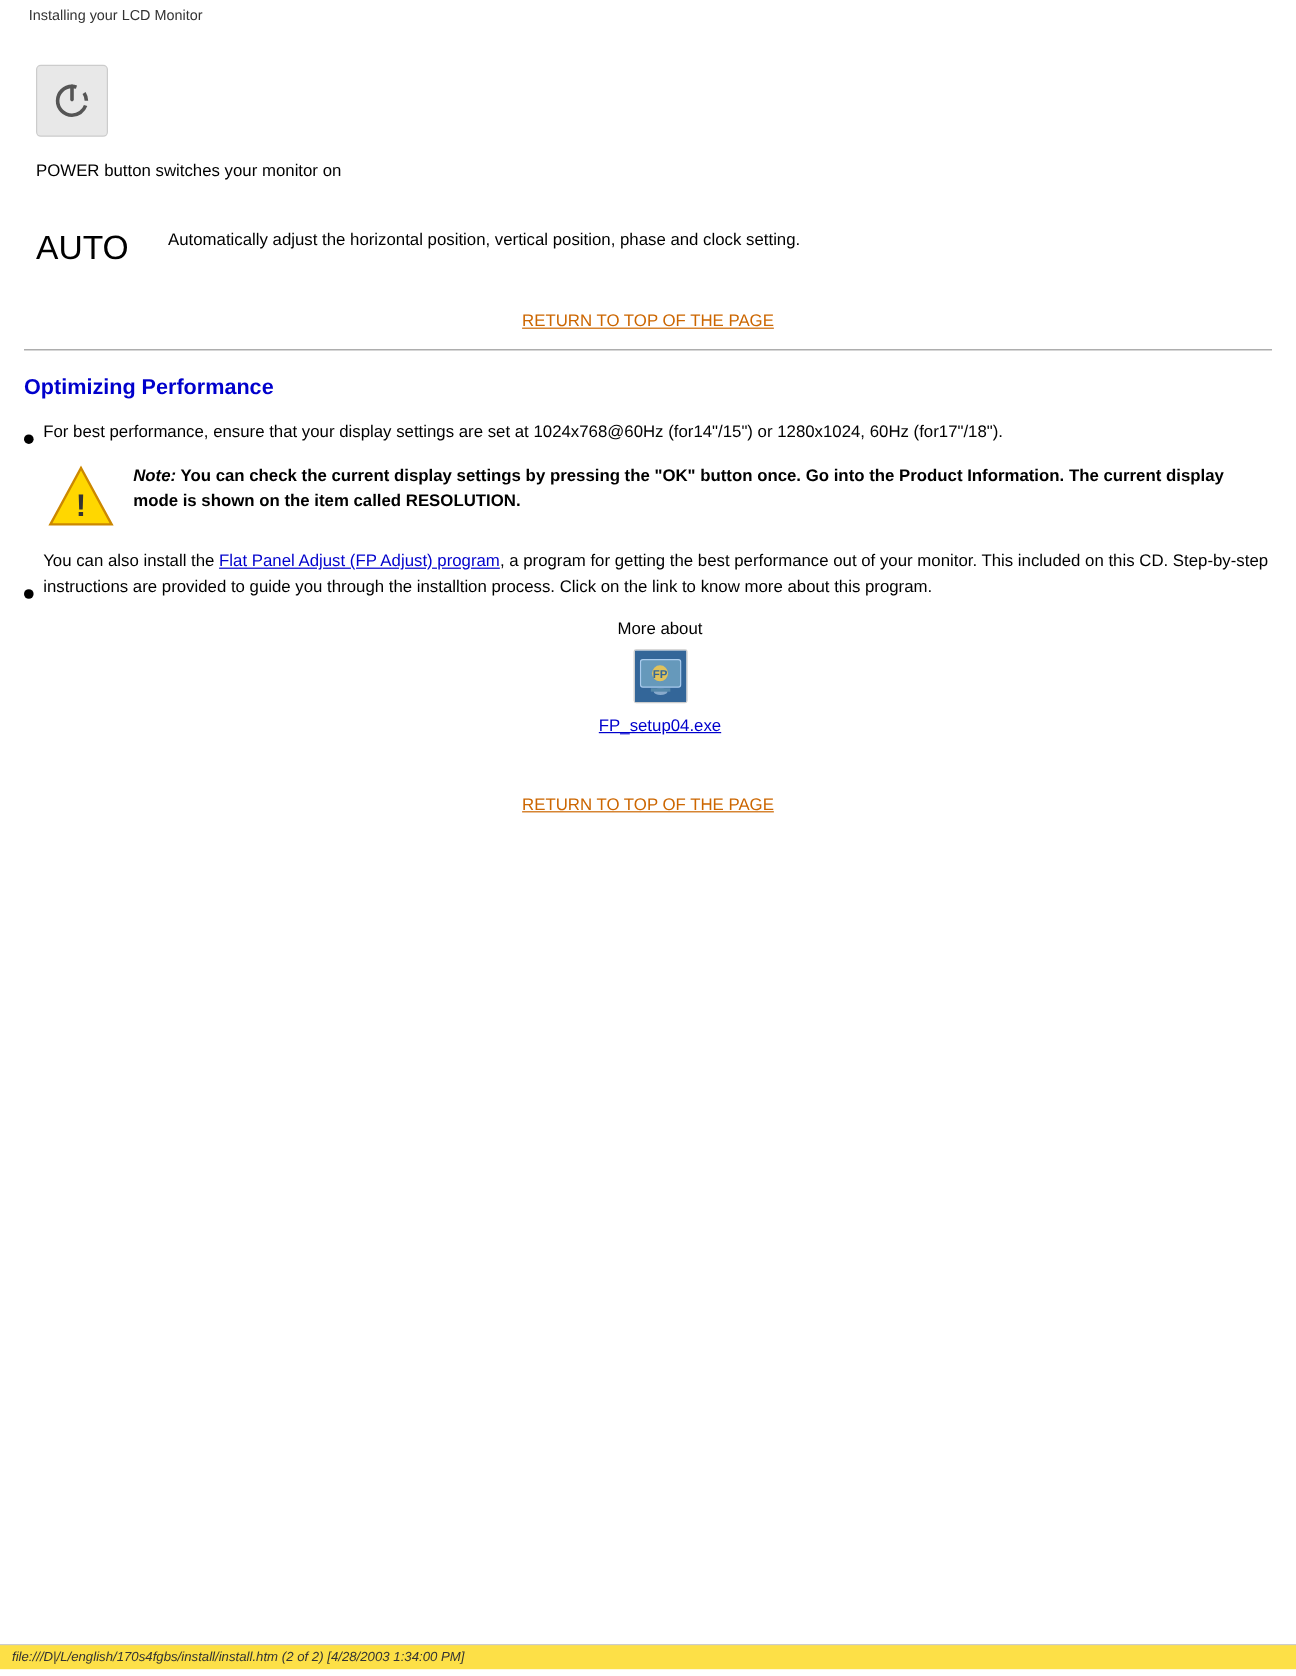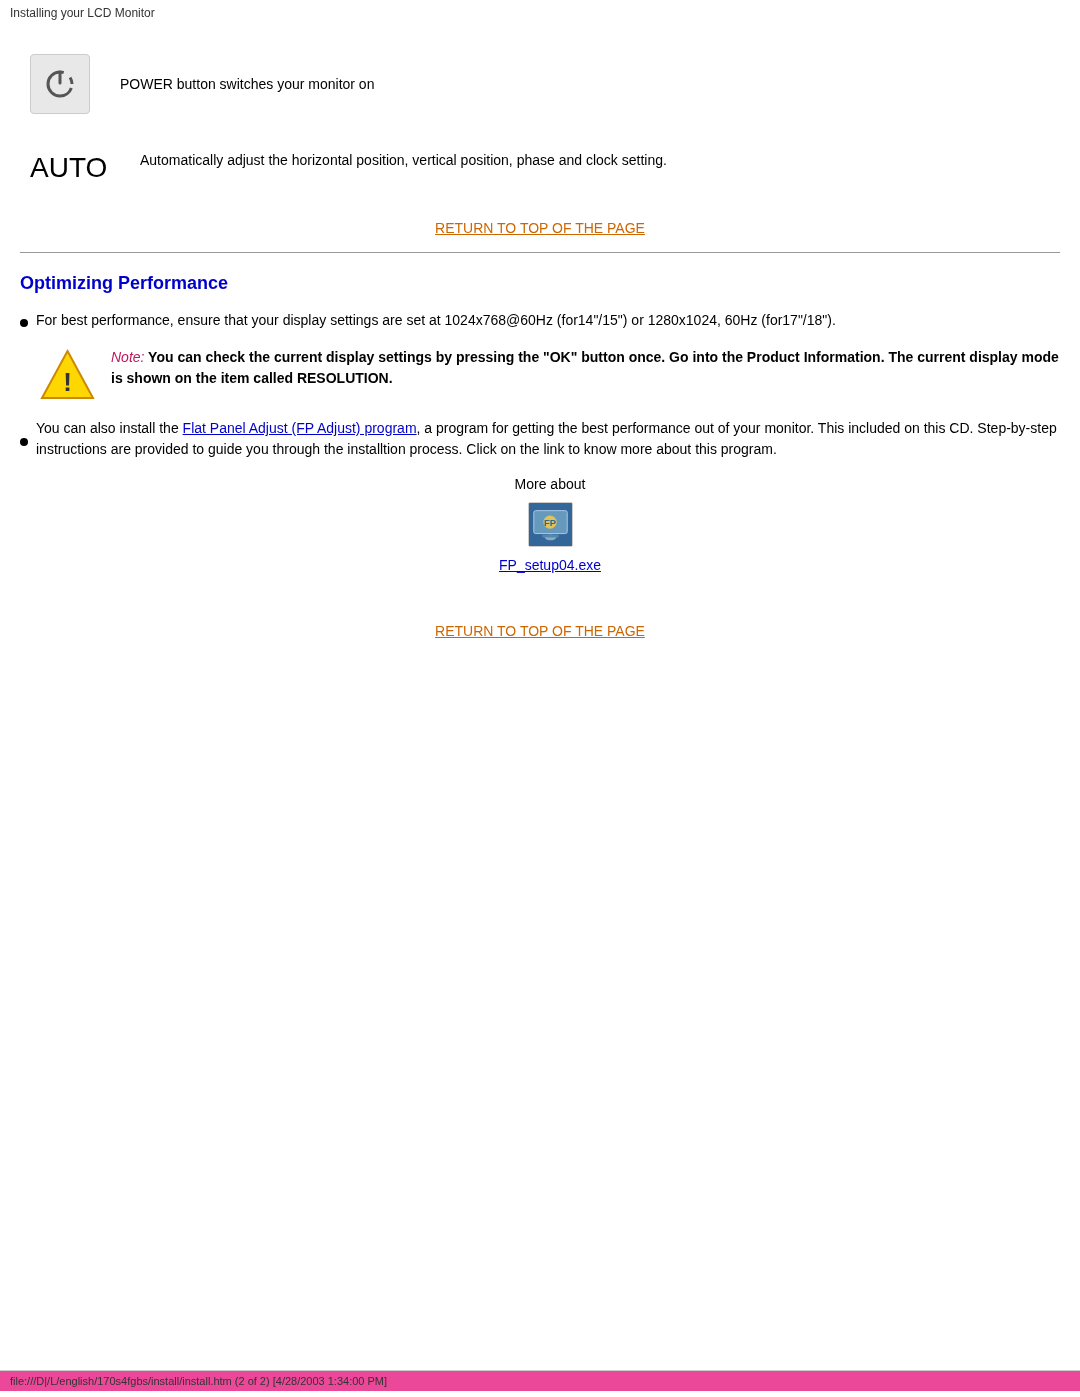--- a/index.html
+++ b/index.html
@@ -10,33 +10,34 @@
       color: #000;
       background: #fff;
       width: 1080px;
       min-height: 1397px;
       position: relative;
     }
 
     .top-bar {
       font-size: 12px;
       color: #333;
-      padding: 6px 10px;
+      padding: 6px 24px;
       border-bottom: none;
     }
 
     .content {
       padding: 10px 20px 40px 20px;
     }
 
     .power-section {
       display: flex;
-      align-items: center;
-      gap: 30px;
+      align-items: flex-start;
+      gap: 18px;
       padding: 18px 0 18px 10px;
+      flex-direction: column;
     }
 
     .power-icon {
       width: 60px;
       height: 60px;
       background: #e8e8e8;
       border: 1px solid #ccc;
       border-radius: 4px;
       display: flex;
       align-items: center;
@@ -98,21 +99,21 @@
     }
 
     .bullet-list {
       list-style: none;
       padding: 0;
       margin: 0 0 16px 0;
     }
 
     .bullet-list li {
       display: flex;
-      align-items: center;
+      align-items: flex-end;
       gap: 8px;
       margin-bottom: 14px;
       font-size: 14px;
       line-height: 1.5;
     }
 
     .bullet-dot {
       width: 8px;
       height: 8px;
       background: #000;
@@ -134,22 +135,22 @@
       flex-shrink: 0;
     }
 
     .note-text {
       font-size: 14px;
       line-height: 1.5;
       color: #000;
     }
 
     .note-label {
-      color: #be185d;
-      font-weight: normal;
+      color: #000000;
+      font-weight: bold;
       font-style: italic;
     }
 
     .note-bold {
       font-weight: bold;
     }
 
     .link-blue {
       color: #0000cc;
       text-decoration: underline;
@@ -179,21 +180,22 @@
 
     .status-bar {
       position: absolute;
       bottom: 6px;
       left: 0;
       right: 0;
       font-size: 11px;
       color: #333;
       padding: 4px 10px;
       border-top: 1px solid #ccc;
-      background: #ec4899;
+      background: #fde047;
+      font-style: italic;
     }
   </style>
 </head>
 <body>
 
 <div class="top-bar">Installing your LCD Monitor</div>
 
 <div class="content">
 
   <div class="power-section">

